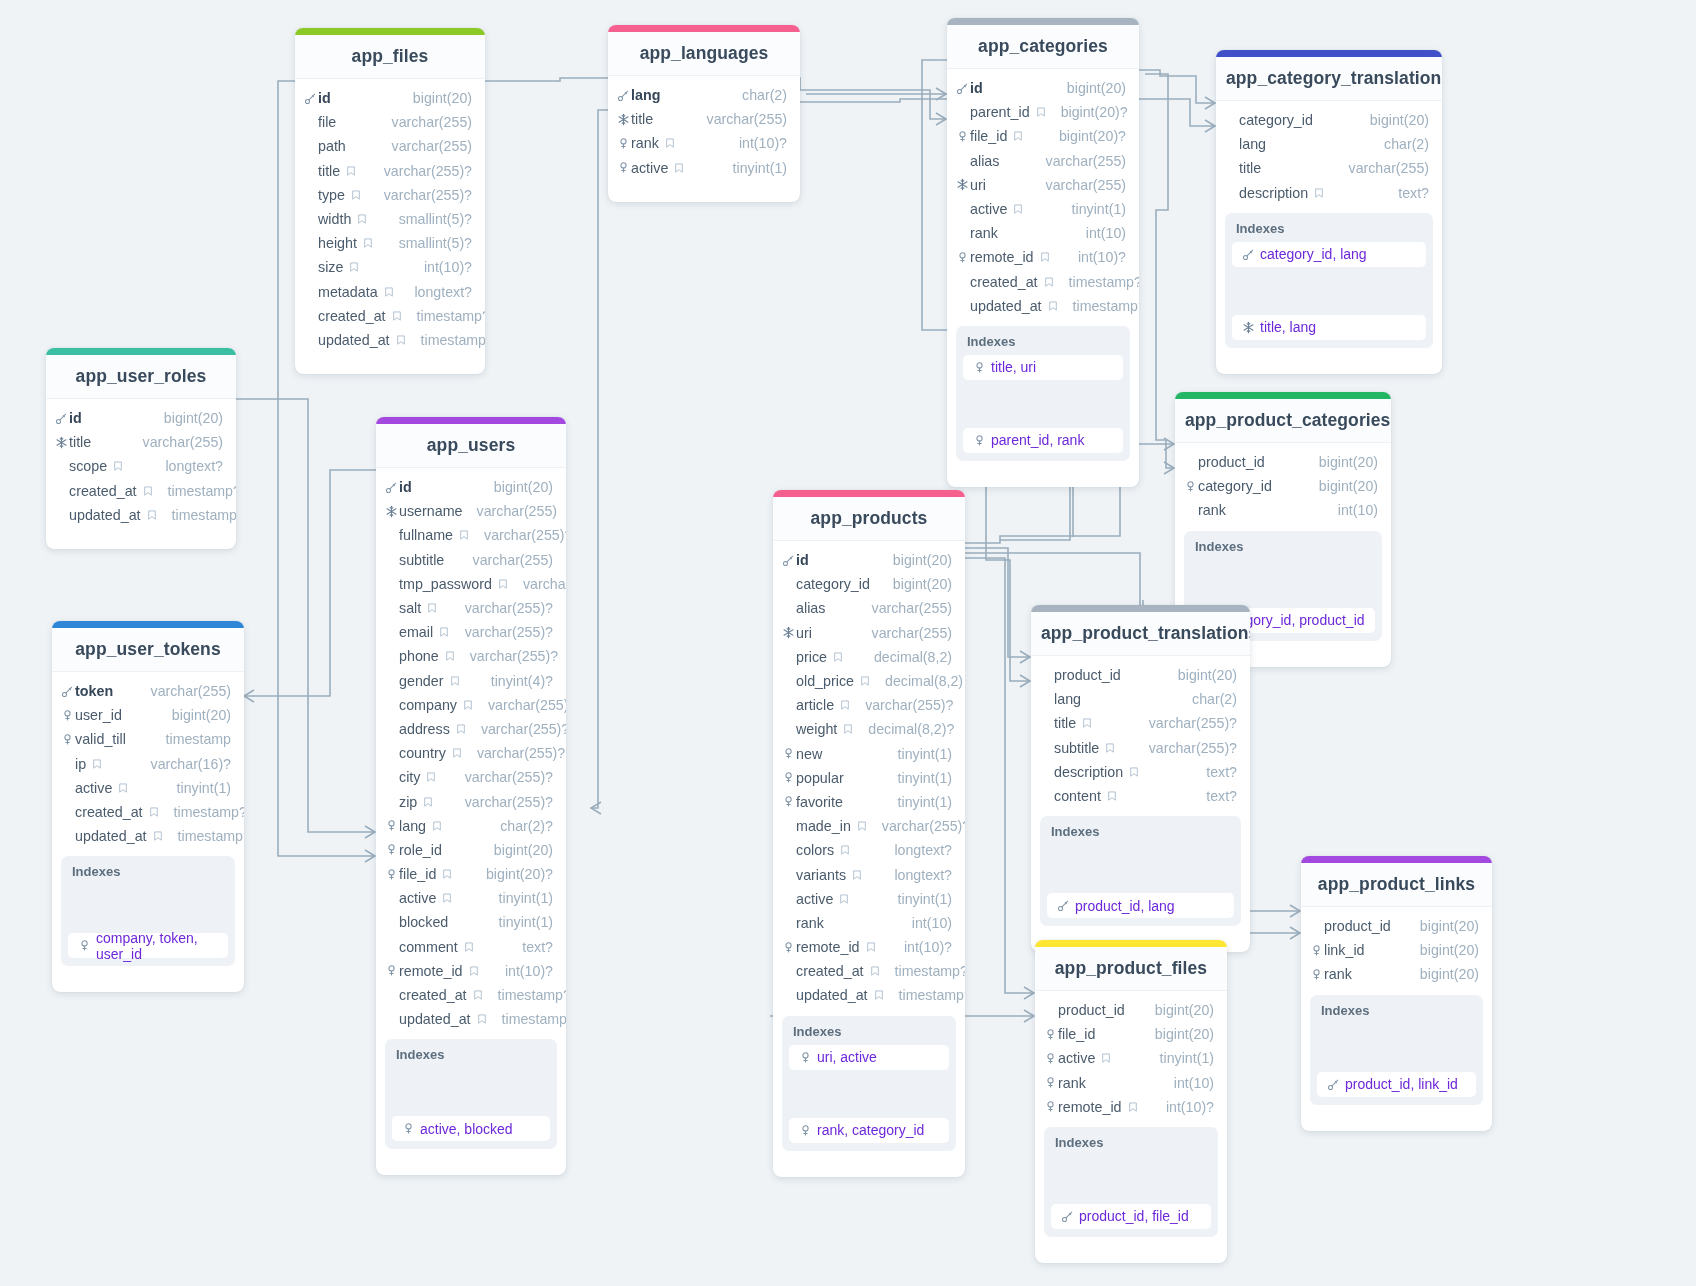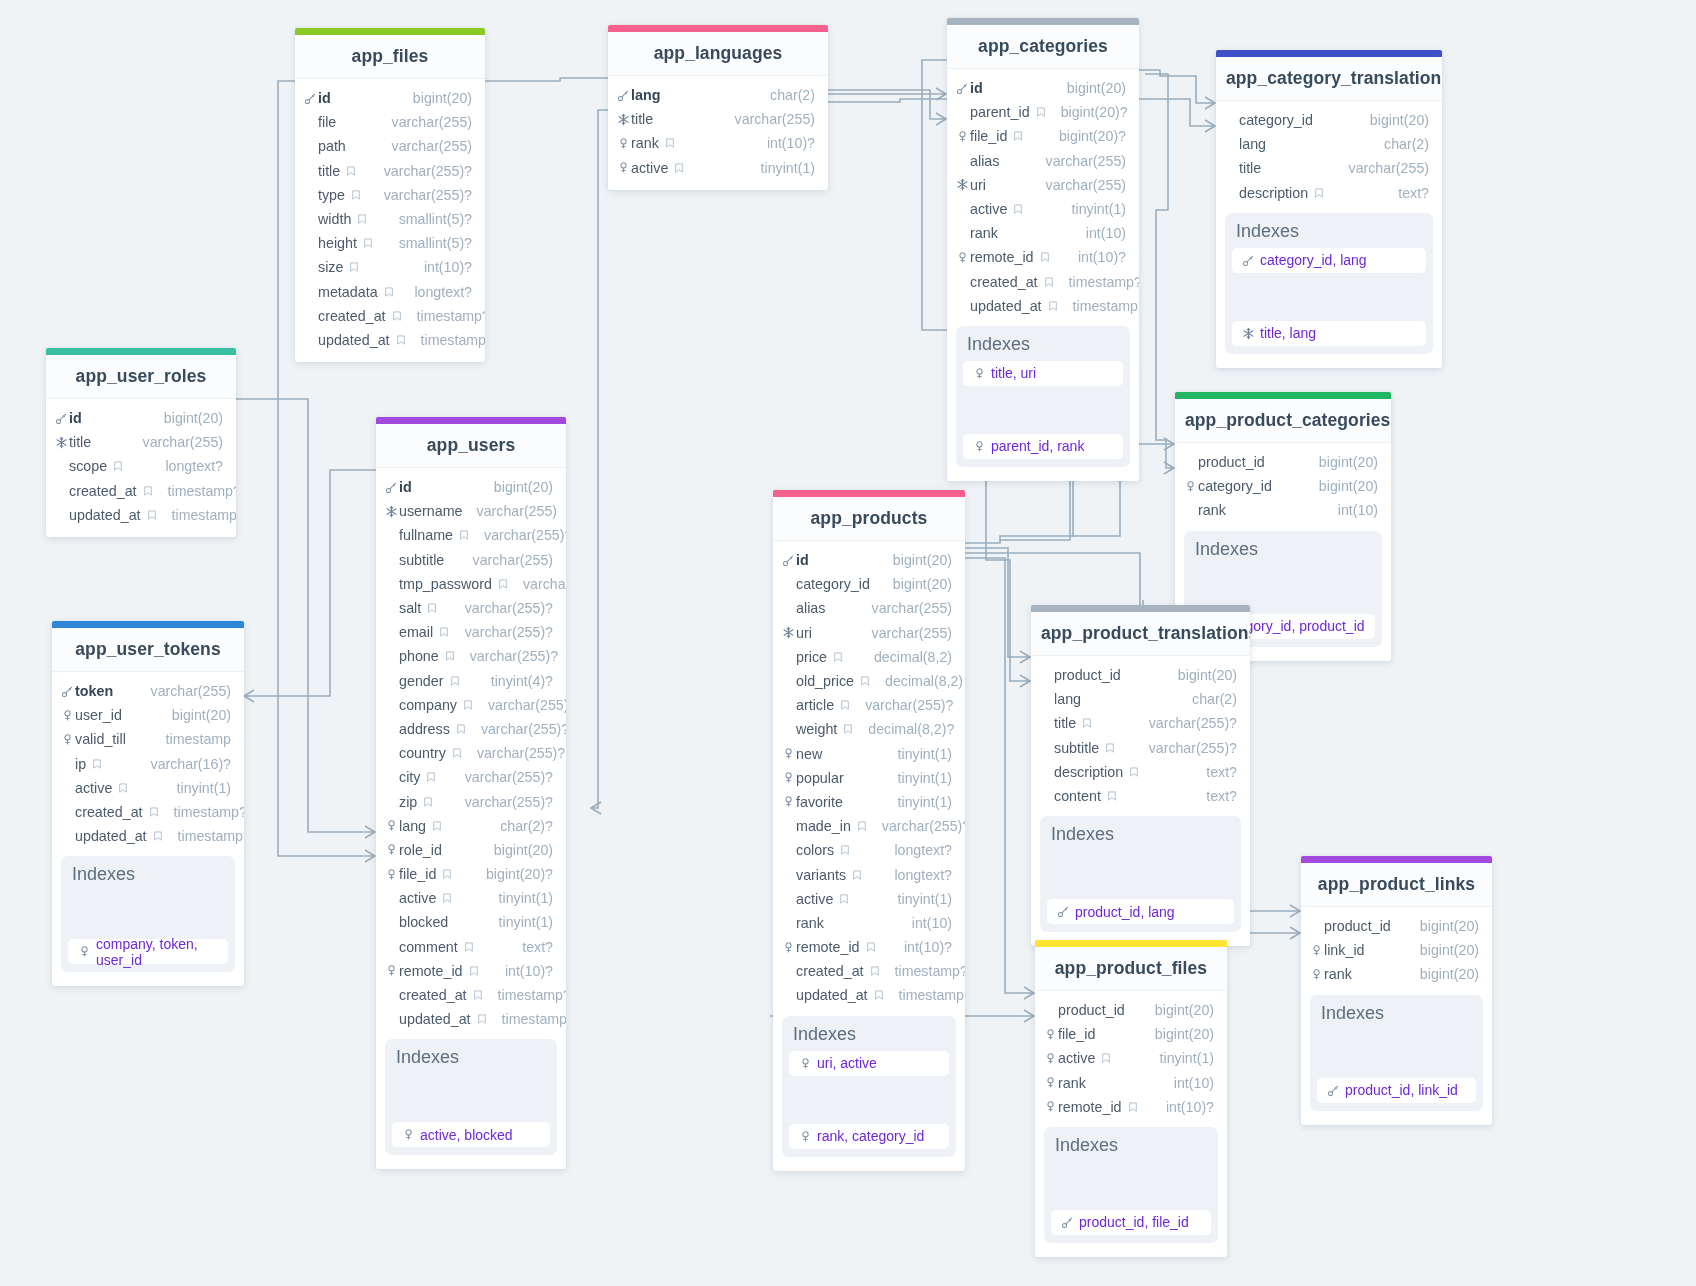--- a/index.html
+++ b/index.html
@@ -15,24 +15,24 @@
     position: absolute; left: 0; top: 0;
     width: 1696px; height: 1286px;
     pointer-events: none;
     z-index: 1;
   }
   svg.relations path, svg.relations line { stroke: #9aadbd; stroke-width: 1.6; fill: none; }
 
   .table-card {
     position: absolute;
     background: #ffffff;
-    border-radius: 2px;
+    border-radius: 8px;
     box-shadow: 0 2px 7px rgba(42,63,84,0.13), 0 0 1px rgba(42,63,84,0.18);
     z-index: 3;
-    padding-bottom: 8px;
+    padding-bottom: 20px;
     overflow: hidden;
   }
   .accent-bar { height: 7px; width: 100%; }
   .table-title {
     text-align: center;
     font-size: 17.5px;
     font-weight: 700;
     color: #384a5c;
     padding: 11px 10px 11px;
     background: #fbfcfd;
@@ -59,21 +59,21 @@
     font-size: 14.2px;
     padding-left: 14px;
   }
   .idx-box {
     margin: 6px 9px 6px;
     background: #eef2f6;
     border-radius: 7px;
     padding: 7px 7px 8px;
   }
   .idx-title {
-    font-size: 18px; font-weight: 400; color: #5d6e7e;
+    font-size: 13px; font-weight: 700; color: #5d6e7e;
     padding: 1px 4px 6px;
   }
   .idx-row {
     background: #ffffff;
     border-radius: 5px;
     height: 25px;
     display: flex; align-items: center;
     padding: 0 8px;
     font-size: 14px;
     color: #6d28d9;
@@ -241,21 +241,21 @@
           <span class="col-name">updated_at</span>
           <span class="nullmark">
             <svg width="12" height="12" viewBox="0 0 16 16" fill="none" stroke="#aebecd" stroke-width="1.25">
               <path d="M3.6 2.6h8.8v11l-4.4-3.4-4.4 3.4z" stroke-linejoin="round"></path>
             </svg>
           </span>
           <span class="col-type">timestamp?</span>
         </div>
       </div>
     </div>
-    <div class="table-card" style="left: 608px; top: 25px; width: 220px;">
+    <div class="table-card" style="left: 608px; top: 25px; width: 192px;">
       <div class="accent-bar" style="background: rgb(245, 96, 143);"></div>
       <div class="table-title">app_languages</div>
       <div class="cols">
         <div class="col-row">
           <span class="ic">
             <svg width="13" height="13" viewBox="0 0 16 16" fill="none" stroke="#8195a8" stroke-width="1.25">
               <circle cx="4.3" cy="11.6" r="2.5"></circle>
               <line x1="6.1" y1="9.8" x2="13.2" y2="2.7" stroke-linecap="round"></line>
               <line x1="10.2" y1="4.4" x2="11.7" y2="5.9" stroke-linecap="round"></line>
             </svg>

